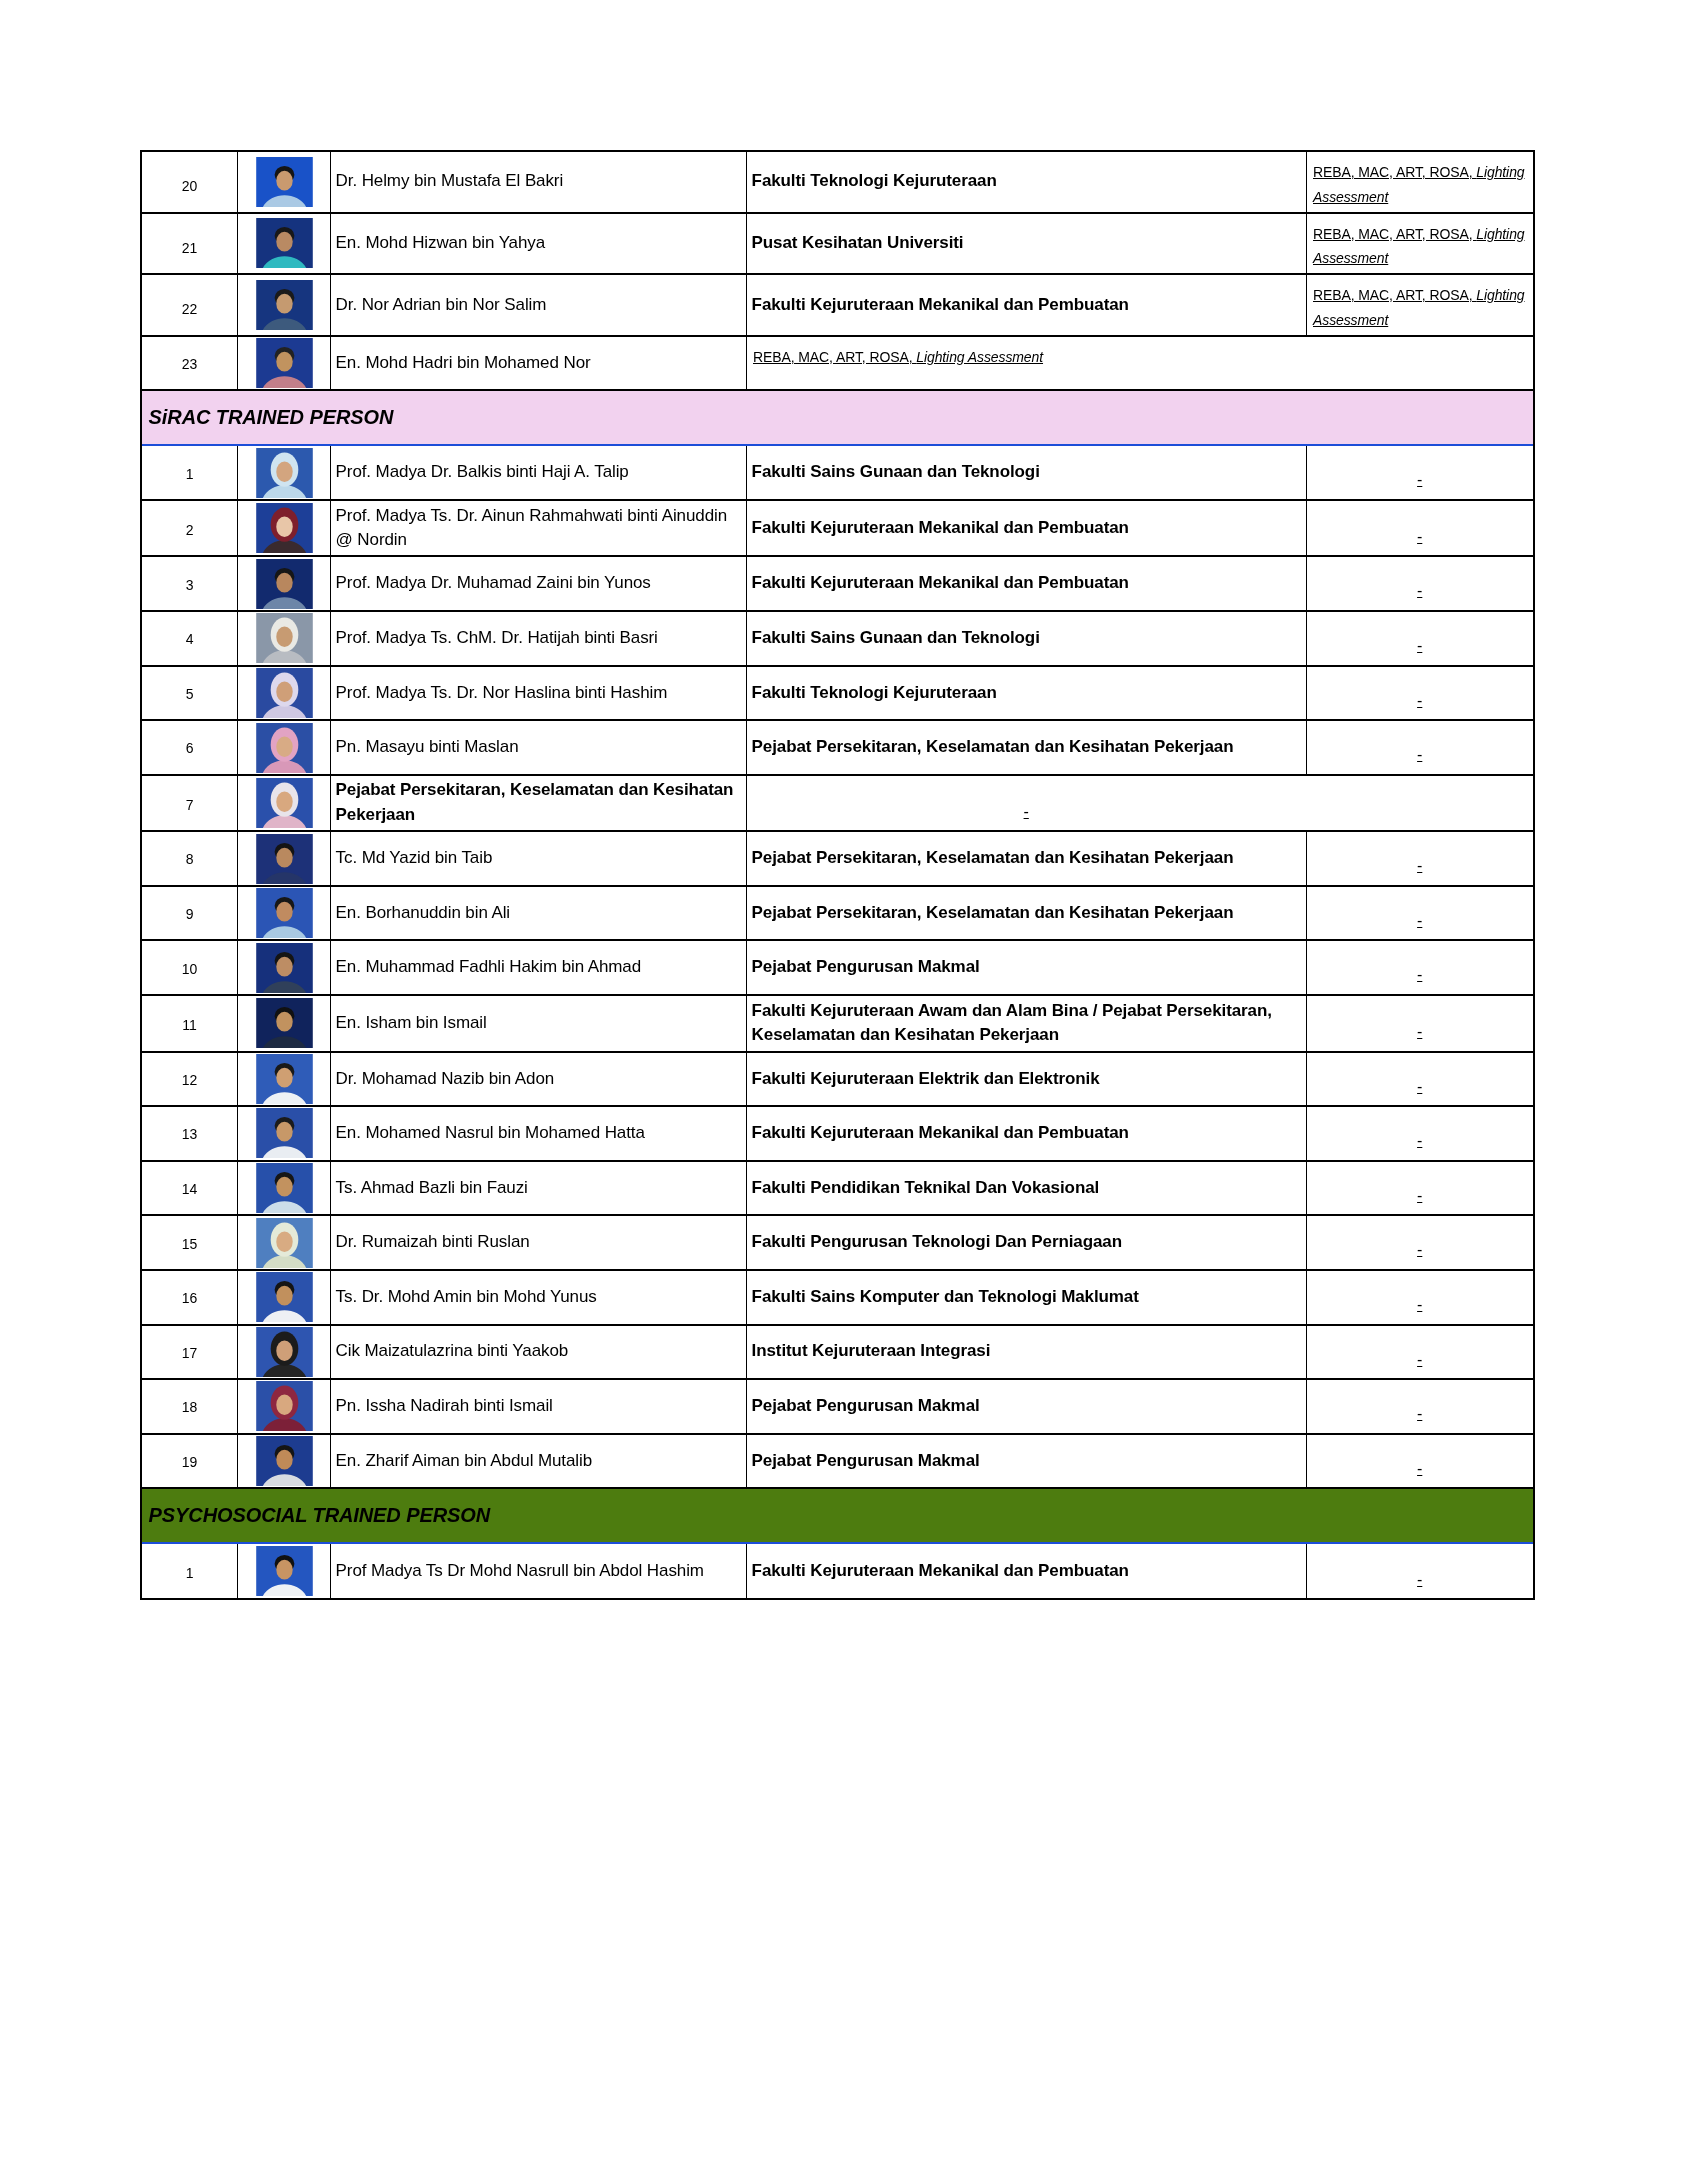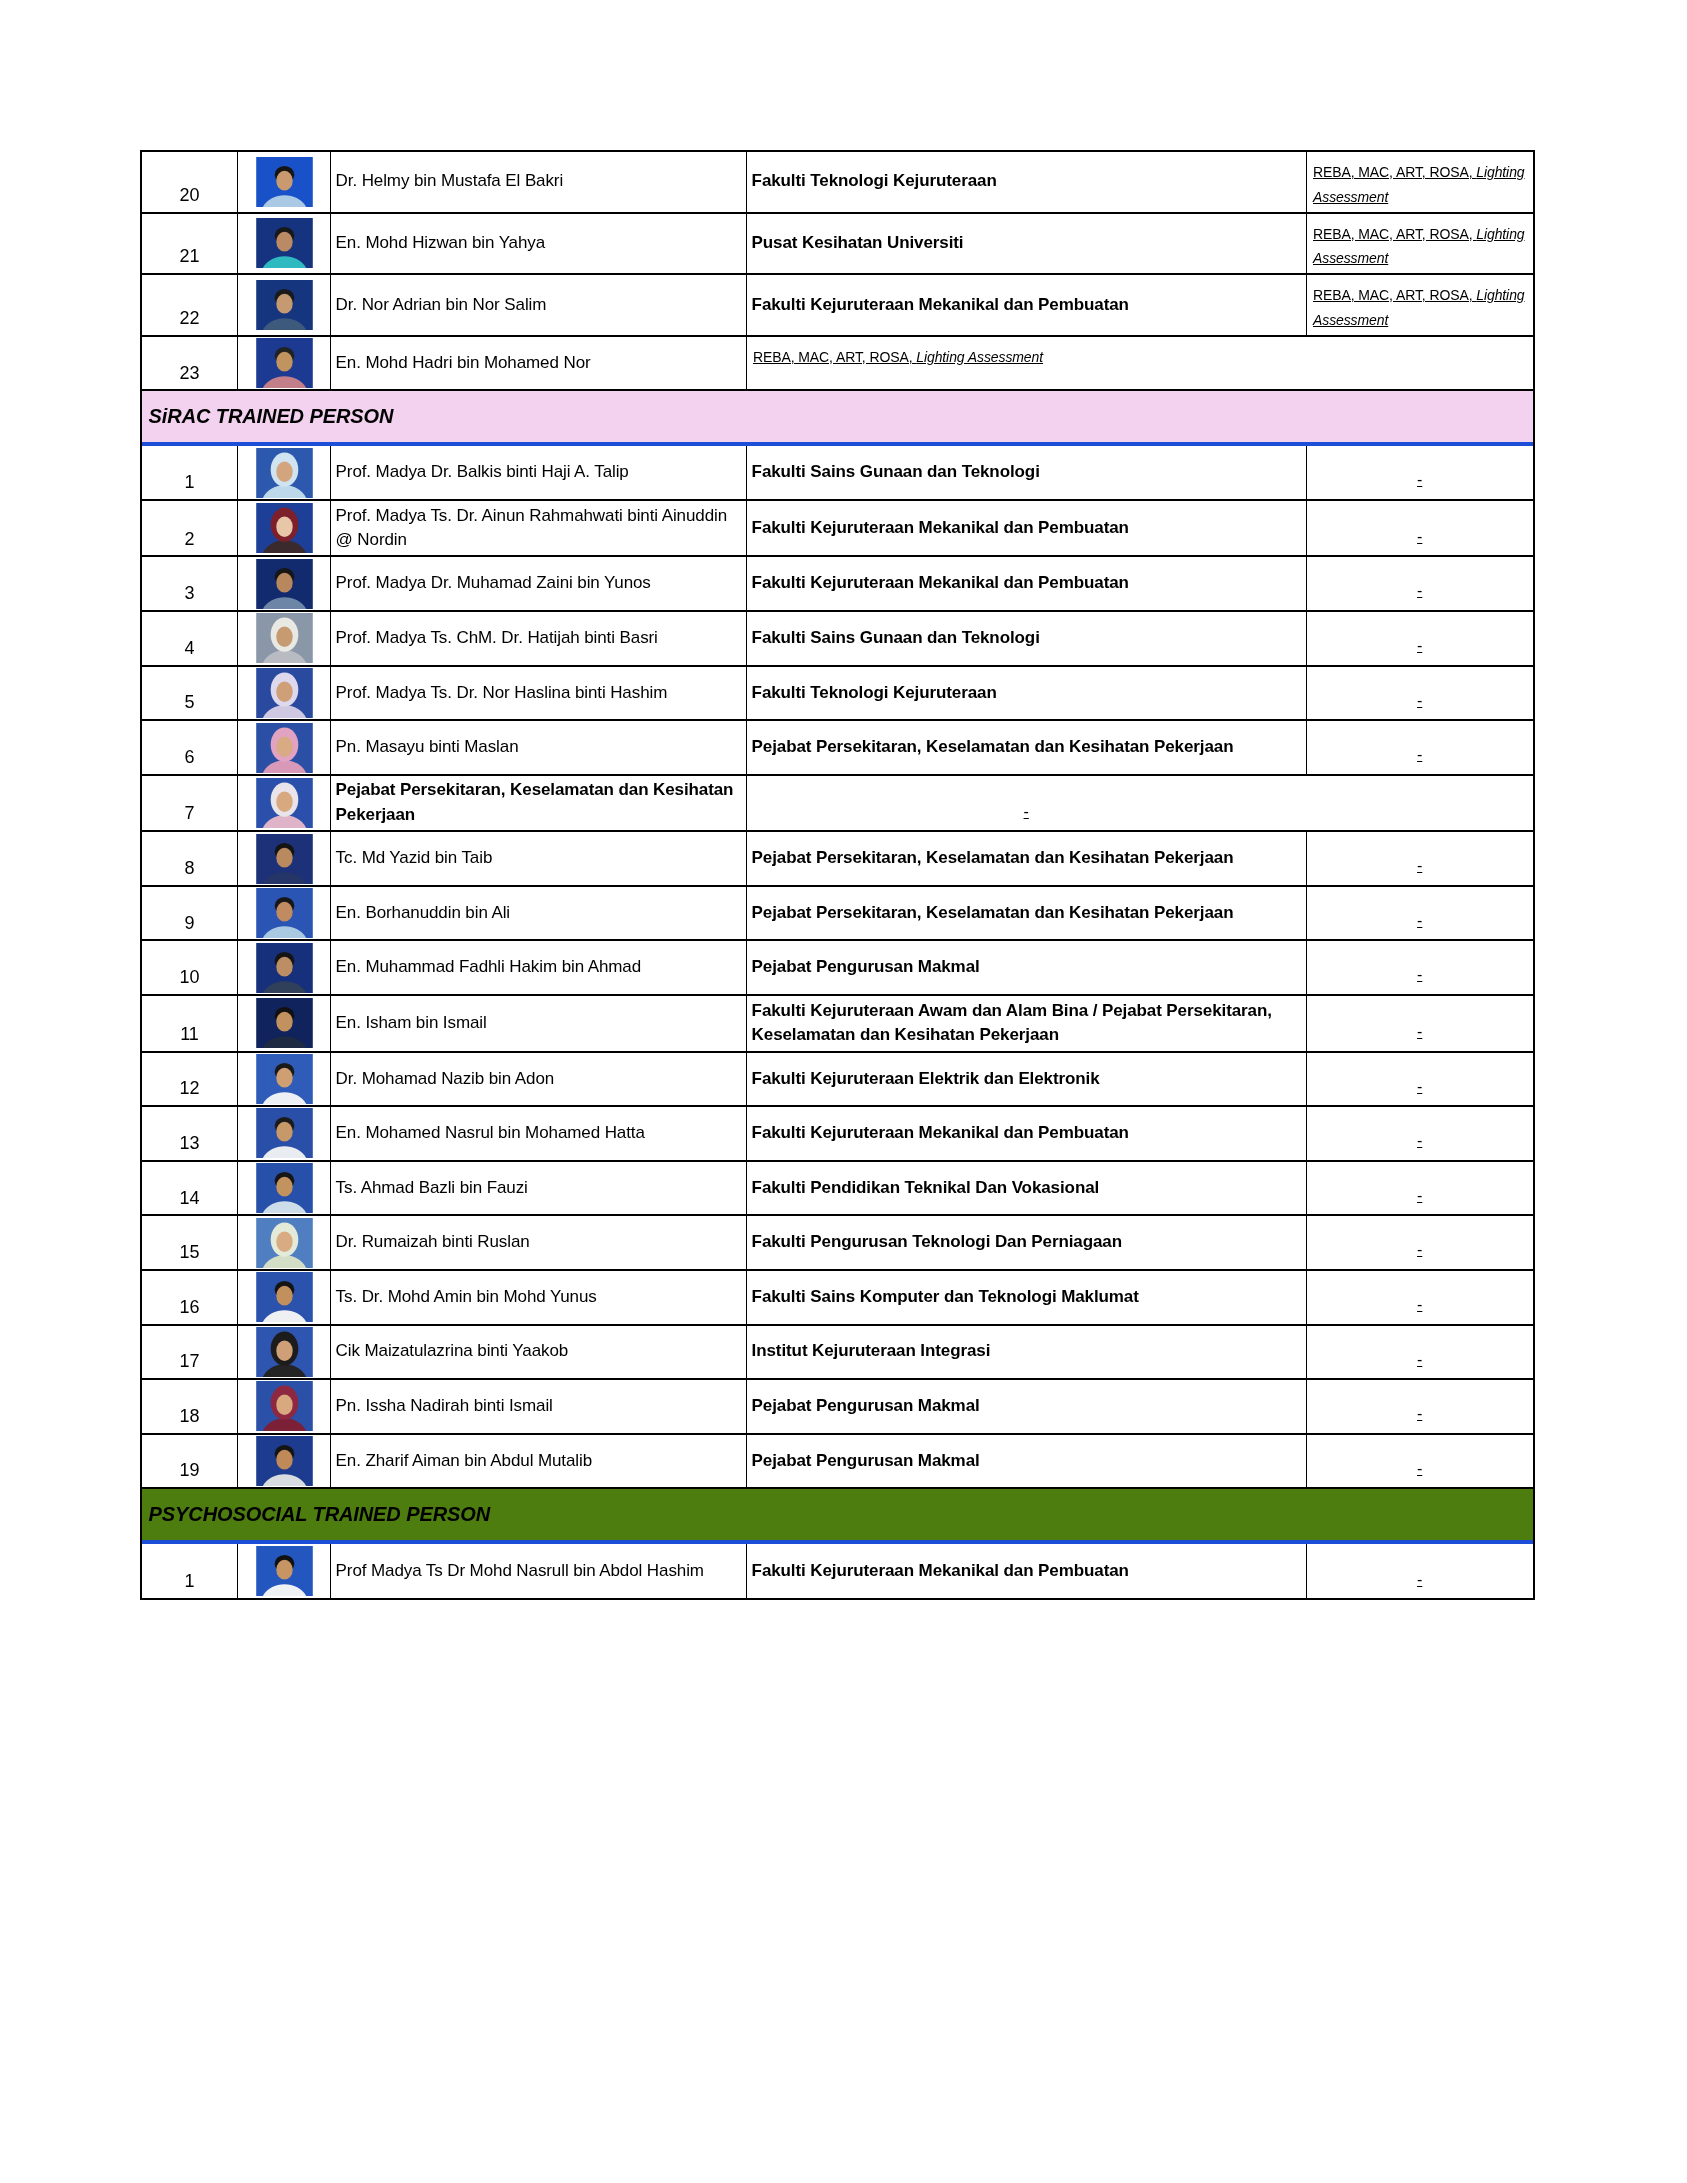--- a/index.html
+++ b/index.html
@@ -35,22 +35,22 @@
     align-items: center;
     padding: 2.6px 5.3px;
     font-size: 17px;
     line-height: 1.45;
     letter-spacing: -0.1px;
   }
   .cell + .cell { border-left: 1.3px solid #000; }
   .cell.num {
     justify-content: center;
     align-items: flex-end;
-    padding-bottom: 6px;
-    font-size: 18px;
+    padding-bottom: 17px;
+    font-size: 14px;
     line-height: 1.1;
   }
   .cell.photo { justify-content: center; padding: 1.3px; }
   .cell.name  { padding-left: 4.6px; padding-right: 6.6px; }
   .cell.faculty { padding-left: 4.6px; padding-right: 8px; font-weight: bold; }
   .cell.assessment {
     font-size: 14px;
     line-height: 1.75;
     padding-left: 6px;
     padding-right: 6.6px;
@@ -62,21 +62,21 @@
   .cell.assessment.dash {
     display: flex;
     justify-content: center;
     align-items: flex-end;
     padding-bottom: 10.6px;
     font-size: 16px;
     line-height: 1;
   }
   .section-header {
     min-height: 55px;
-    border-bottom: 4px solid #1d4ed8;
+    border-bottom: 2px solid #1d4ed8;
     display: flex;
     align-items: center;
     padding-left: 6.6px;
     font-size: 20px;
     font-weight: bold;
     font-style: italic;
     letter-spacing: -0.1px;
     box-sizing: border-box;
   }
   .photo-frame {

